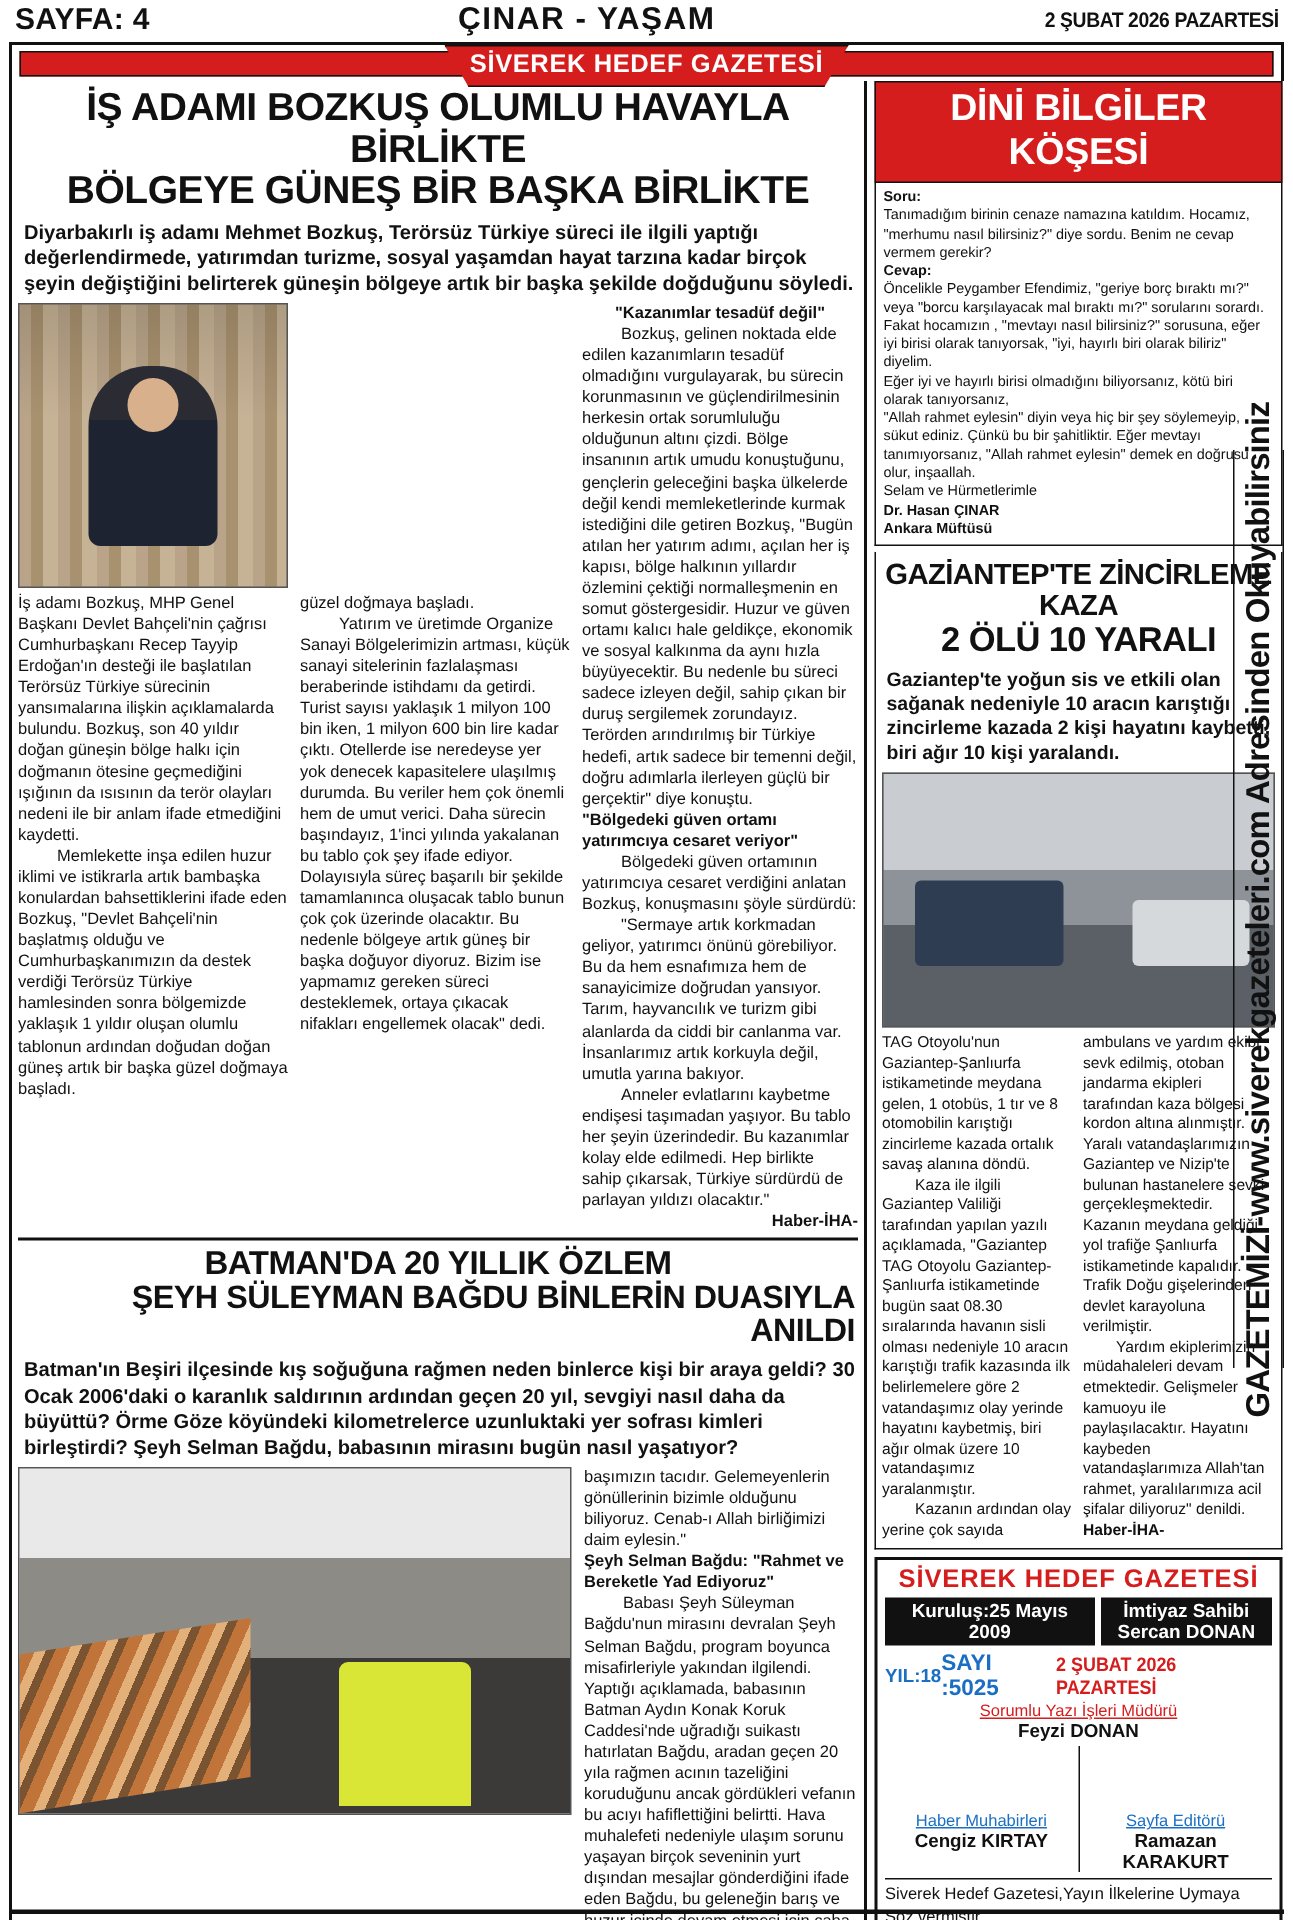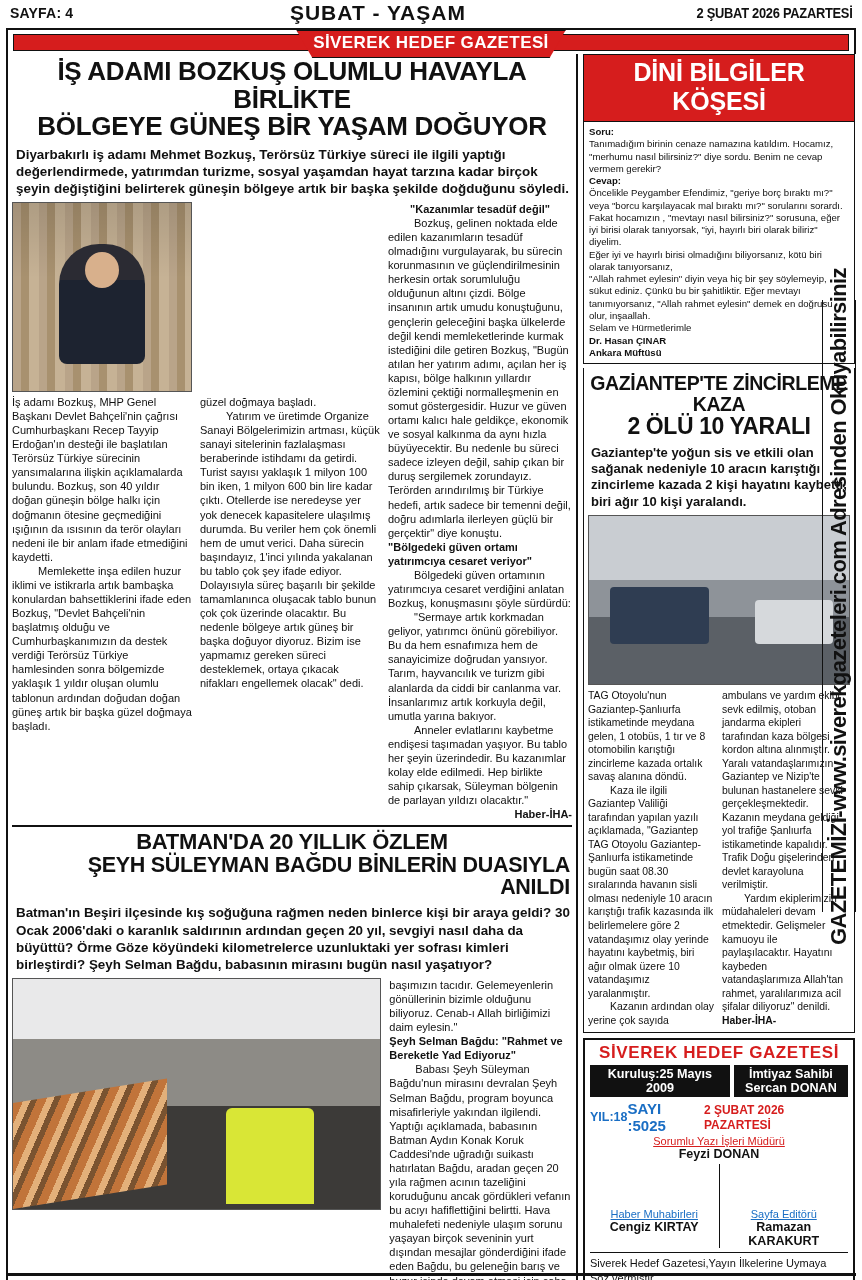--- a/index.html
+++ b/index.html
@@ -10,21 +10,21 @@
     color: #111;
     overflow: hidden;
   }
   .page { width: 862px; height: 1280px; position: relative; padding: 0 6px; }
 
   
   .topbar {
     display: flex; align-items: center; justify-content: space-between;
     height: 26px; padding: 0 4px;
   }
-  .topbar .page-no { font-weight: bold; font-size: 14px; letter-spacing: .2px; }
+  .topbar .page-no { font-weight: bold; font-size: 20px; letter-spacing: .2px; }
   .topbar .section-title {
     font-weight: bold; font-size: 21px; letter-spacing: 1px;
     flex: 1; text-align: center;
   }
   .topbar .date {
     font-weight: bold; font-size: 14px; letter-spacing: -0.3px;
     transform: scaleX(0.92); transform-origin: right center;
   }
 
   
@@ -178,57 +178,57 @@
 
   .section-rule { border-top:2px solid #111; margin:4px 0 0 0; }
 </style>
 </head>
 <body>
 
 <div class="page">
 
   <div class="topbar">
     <div class="page-no">SAYFA: 4</div>
-    <div class="section-title">ŞUBAT - YAŞAM</div>
+    <div class="section-title">ÇINAR - YAŞAM</div>
     <div class="date">2 ŞUBAT 2026 PAZARTESİ</div>
   </div>
 
   <div class="ribbon-wrap">
     <div class="ribbon-bar"></div>
     <div class="ribbon-label">SİVEREK HEDEF GAZETESİ</div>
   </div>
 
   <div class="body-grid">
 
     <div class="left-zone">
 
       <div style="border-left:2px solid #111;border-right:2px solid #111;padding:0 4px;">
         <div class="headline-main">
           <div>İŞ ADAMI BOZKUŞ OLUMLU HAVAYLA BİRLİKTE</div>
-          <div>BÖLGEYE GÜNEŞ BİR YAŞAM DOĞUYOR</div>
+          <div>BÖLGEYE GÜNEŞ BİR BAŞKA BİRLİKTE</div>
         </div>
         <div class="standfirst">Diyarbakırlı iş adamı Mehmet Bozkuş, Terörsüz Türkiye süreci ile ilgili yaptığı değerlendirmede, yatırımdan turizme, sosyal yaşamdan hayat tarzına kadar birçok şeyin değiştiğini belirterek güneşin bölgeye artık bir başka şekilde doğduğunu söyledi.</div>
 
         <div class="cols">
           <div class="col" style="width:180px;">
             <div class="photo photo-bozkus"></div>
             <p class="noind" style="margin-top:3px;">İş adamı Bozkuş, MHP Genel Başkanı Devlet Bahçeli'nin çağrısı Cumhurbaşkanı Recep Tayyip Erdoğan'ın desteği ile başlatılan Terörsüz Türkiye sürecinin yansımalarına ilişkin açıklamalarda bulundu. Bozkuş, son 40 yıldır doğan güneşin bölge halkı için doğmanın ötesine geçmediğini ışığının da ısısının da terör olayları nedeni ile bir anlam ifade etmediğini kaydetti.</p>
             <p>Memlekette inşa edilen huzur iklimi ve istikrarla artık bambaşka konulardan bahsettiklerini ifade eden Bozkuş, "Devlet Bahçeli'nin başlatmış olduğu ve Cumhurbaşkanımızın da destek verdiği Terörsüz Türkiye hamlesinden sonra bölgemizde yaklaşık 1 yıldır oluşan olumlu tablonun ardından doğudan doğan güneş artık bir başka güzel doğmaya başladı.</p>
           </div>
           <div class="col" style="width:180px;padding-top:193px;">
             <p class="noind">güzel doğmaya başladı.</p>
             <p>Yatırım ve üretimde Organize Sanayi Bölgelerimizin artması, küçük sanayi sitelerinin fazlalaşması beraberinde istihdamı da getirdi. Turist sayısı yaklaşık 1 milyon 100 bin iken, 1 milyon 600 bin lire kadar çıktı. Otellerde ise neredeyse yer yok denecek kapasitelere ulaşılmış durumda. Bu veriler hem çok önemli hem de umut verici. Daha sürecin başındayız, 1'inci yılında yakalanan bu tablo çok şey ifade ediyor. Dolayısıyla süreç başarılı bir şekilde tamamlanınca oluşacak tablo bunun çok çok üzerinde olacaktır. Bu nedenle bölgeye artık güneş bir başka doğuyor diyoruz. Bizim ise yapmamız gereken süreci desteklemek, ortaya çıkacak nifakları engellemek olacak" dedi.</p>
           </div>
           <div class="col" style="width:184px;">
             <p class="sub" style="text-align:center;">"Kazanımlar tesadüf değil"</p>
             <p>Bozkuş, gelinen noktada elde edilen kazanımların tesadüf olmadığını vurgulayarak, bu sürecin korunmasının ve güçlendirilmesinin herkesin ortak sorumluluğu olduğunun altını çizdi. Bölge insanının artık umudu konuştuğunu, gençlerin geleceğini başka ülkelerde değil kendi memleketlerinde kurmak istediğini dile getiren Bozkuş, "Bugün atılan her yatırım adımı, açılan her iş kapısı, bölge halkının yıllardır özlemini çektiği normalleşmenin en somut göstergesidir. Huzur ve güven ortamı kalıcı hale geldikçe, ekonomik ve sosyal kalkınma da aynı hızla büyüyecektir. Bu nedenle bu süreci sadece izleyen değil, sahip çıkan bir duruş sergilemek zorundayız. Terörden arındırılmış bir Türkiye hedefi, artık sadece bir temenni değil, doğru adımlarla ilerleyen güçlü bir gerçektir" diye konuştu.</p>
             <p class="sub">"Bölgedeki güven ortamı yatırımcıya cesaret veriyor"</p>
             <p>Bölgedeki güven ortamının yatırımcıya cesaret verdiğini anlatan Bozkuş, konuşmasını şöyle sürdürdü:</p>
             <p>"Sermaye artık korkmadan geliyor, yatırımcı önünü görebiliyor. Bu da hem esnafımıza hem de sanayicimize doğrudan yansıyor. Tarım, hayvancılık ve turizm gibi alanlarda da ciddi bir canlanma var. İnsanlarımız artık korkuyla değil, umutla yarına bakıyor.</p>
-            <p>Anneler evlatlarını kaybetme endişesi taşımadan yaşıyor. Bu tablo her şeyin üzerindedir. Bu kazanımlar kolay elde edilmedi. Hep birlikte sahip çıkarsak, Süleyman bölgenin de parlayan yıldızı olacaktır."</p>
+            <p>Anneler evlatlarını kaybetme endişesi taşımadan yaşıyor. Bu tablo her şeyin üzerindedir. Bu kazanımlar kolay elde edilmedi. Hep birlikte sahip çıkarsak, Türkiye sürdürdü de parlayan yıldızı olacaktır."</p>
             <p class="noind tag" style="text-align:right;">Haber-İHA-</p>
           </div>
         </div>
 
         <div class="section-rule"></div>
 
         <div class="headline-main" style="font-size:22px;padding-top:3px;">
           <div>BATMAN'DA 20 YILLIK ÖZLEM</div>
           <div style="font-size:21.5px;text-align:right;">ŞEYH SÜLEYMAN BAĞDU BİNLERİN DUASIYLA ANILDI</div>
         </div>

